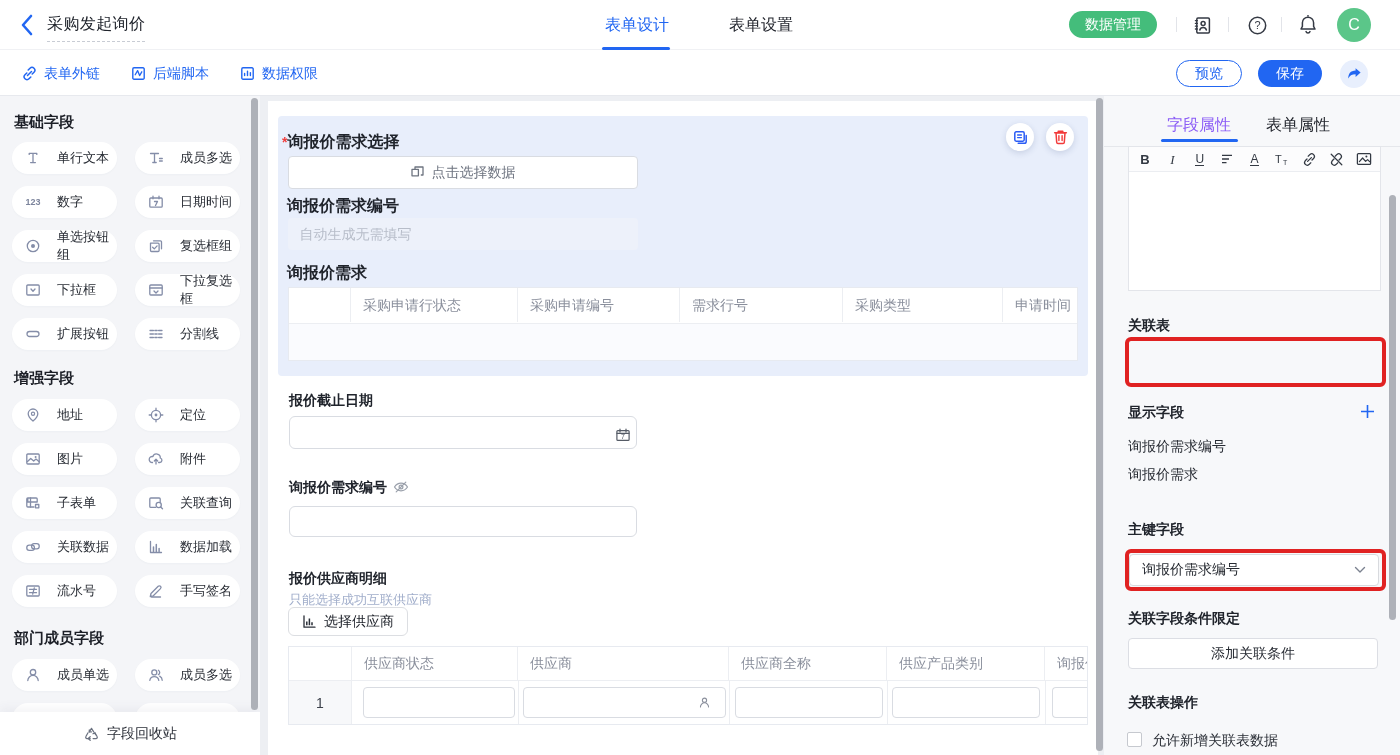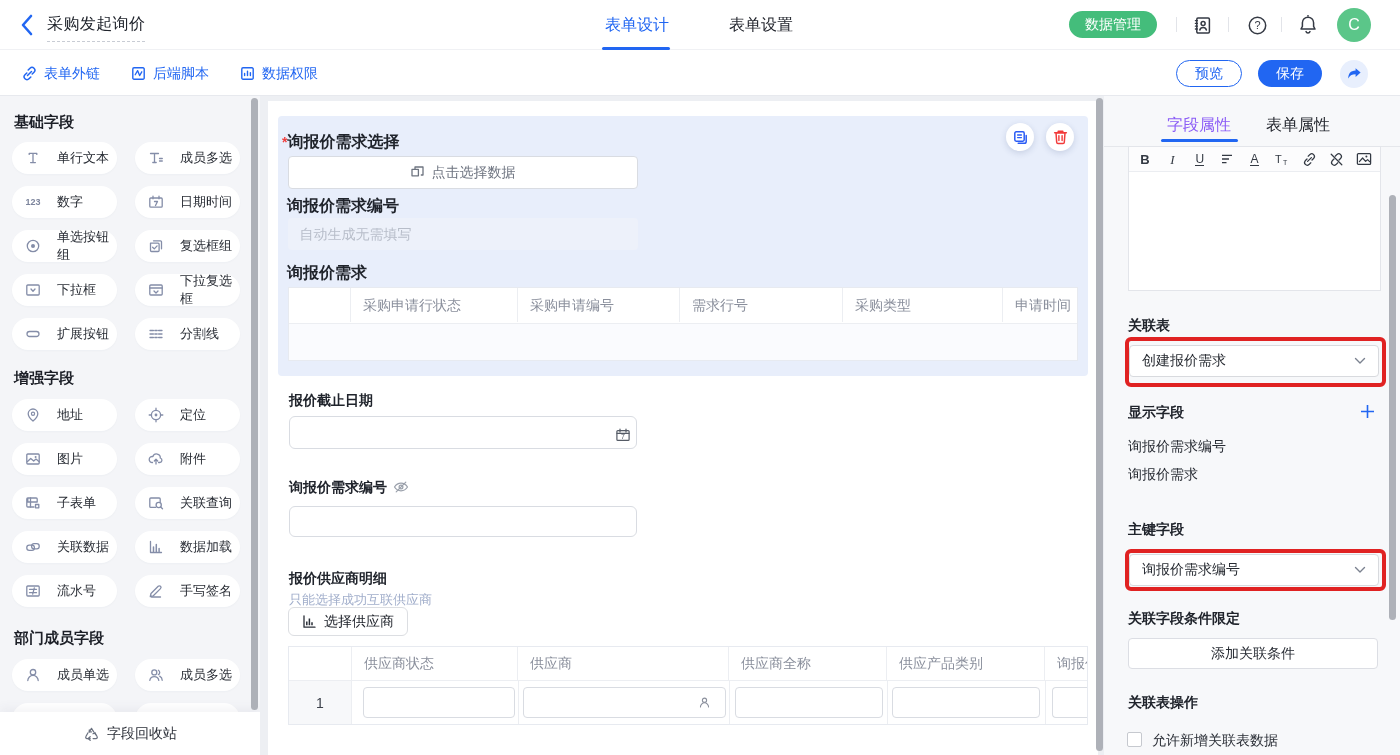--- a/index.html
+++ b/index.html
@@ -496,25 +496,20 @@
           <svg width="16" height="14" viewBox="0 0 16 14">
             <path d="M2.4 1.6h11.2a1 1 0 0 1 1 1v8.8a1 1 0 0 1-1 1H2.4a1 1 0 0 1-1-1V2.6a1 1 0 0 1 1-1Z" fill="none" stroke="#333943" stroke-width="1.25" stroke-linecap="round" stroke-linejoin="round"></path>
             <path d="M3.4 9.6 6.6 6l3 3.4 2-1.8 2 2" fill="none" stroke="#333943" stroke-width="1.2" stroke-linecap="round" stroke-linejoin="round"></path>
             <circle cx="10.4" cy="4.6" r="1" fill="#333943"></circle>
           </svg>
         </span>
       </div>
 </div>
 <div class="rlabel" style="left:1128px;top:317px">关联表</div>
 <div class="redbox" style="left:1125px;top:337px;width:261px;height:50px"></div>
-<div class="dropdown" style="left:1129px;top:345px;width:250px;height:32px">创建报价需求<span id="ic-chev1">
-        <svg width="12" height="8" viewBox="0 0 12 8">
-          <path d="M1.5 1.5 6 6l4.5-4.5" fill="none" stroke="#7b8290" stroke-width="1.4" stroke-linecap="round" stroke-linejoin="round"></path>
-        </svg>
-      </span></div>
 <div class="rlabel" style="left:1128px;top:404px">显示字段</div>
 <div class="abs" style="left:1360px;top:404px" id="ic-plus">
       <svg width="15" height="15" viewBox="0 0 15 15">
         <path d="M7.5 1v13M1 7.5h13" fill="none" stroke="#2166f2" stroke-width="1.6" stroke-linecap="butt" stroke-linejoin="round"></path>
       </svg>
     </div>
 <div class="ritem" style="top:438px">询报价需求编号</div>
 <div class="ritem" style="top:466px">询报价需求</div>
 <div class="rlabel" style="left:1128px;top:521px">主键字段</div>
 <div class="redbox" style="left:1125px;top:549px;width:261px;height:42px"></div>

